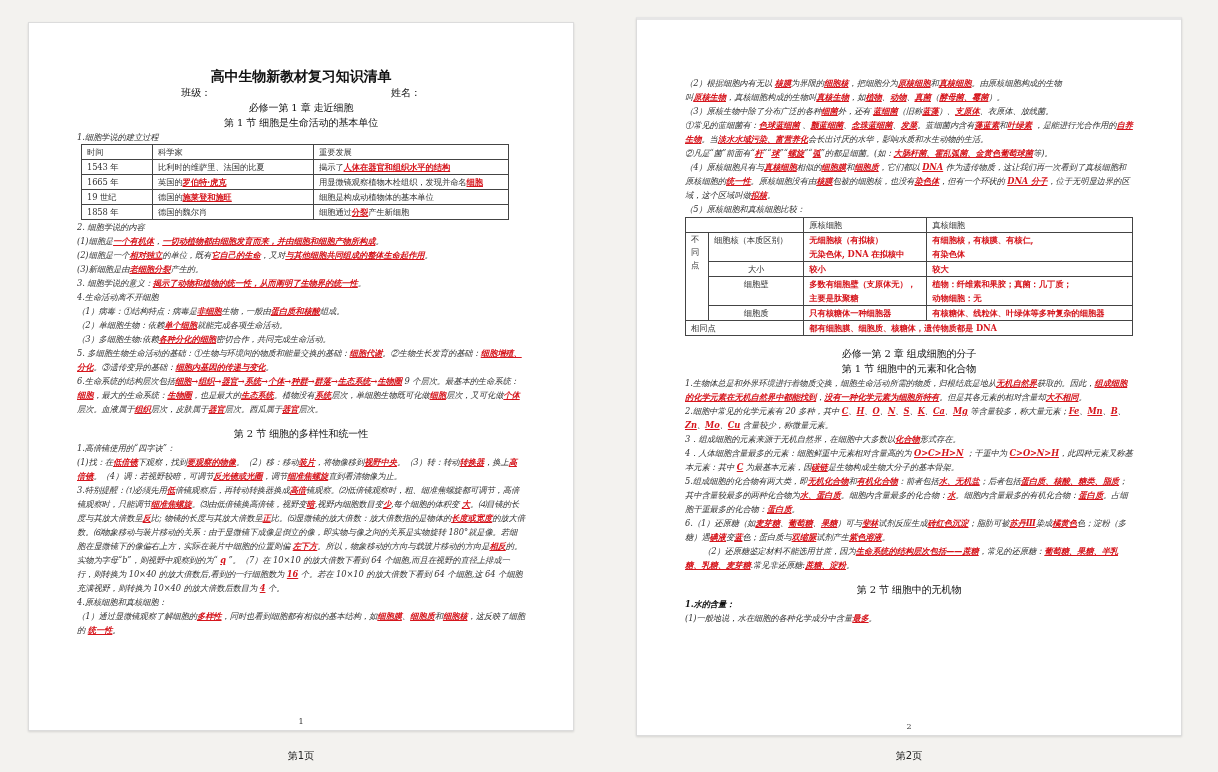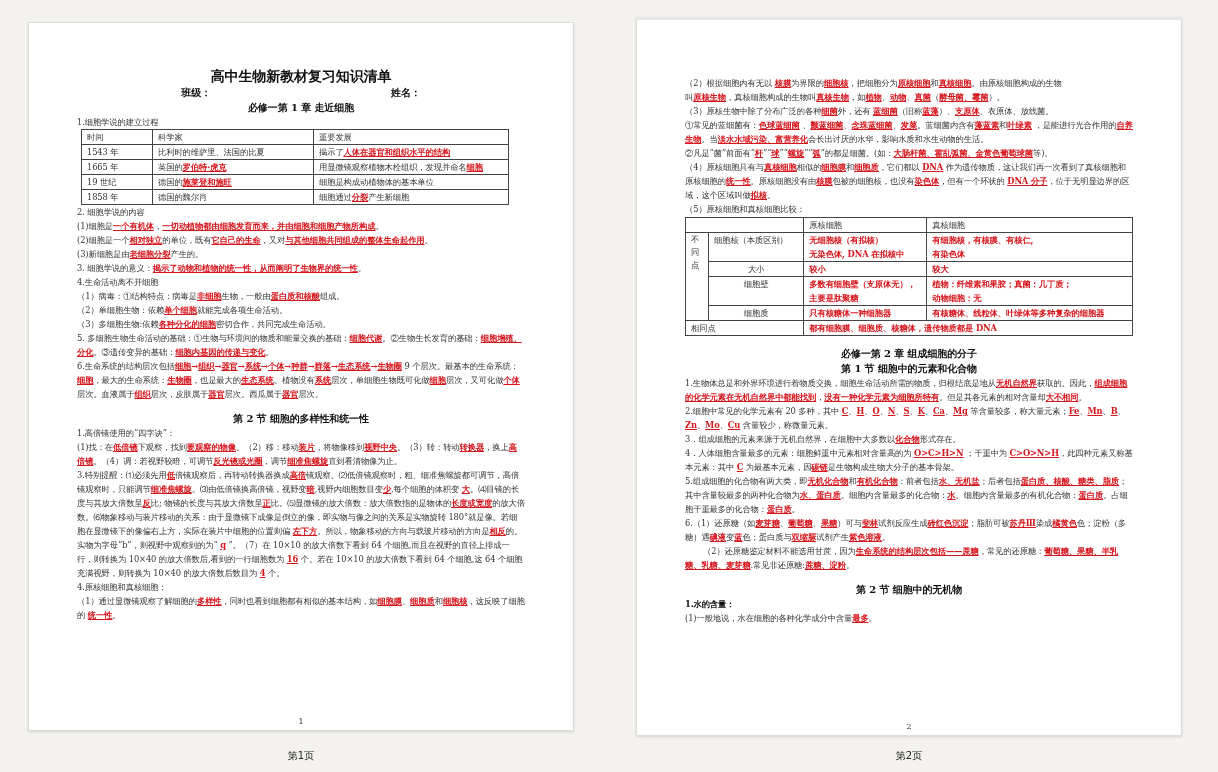--- a/index.html
+++ b/index.html
@@ -8,43 +8,44 @@
   .page{position:absolute;background:#fff;border:1px solid #dcdcdc;box-shadow:0 1px 2px rgba(0,0,0,.12);overflow:hidden;box-sizing:border-box;}
   #p1{left:28px;top:22px;width:546px;height:709px;}
   #p2{left:636px;top:17px;width:546px;height:719px;border-top:3px solid #e6e6e6;}
   .plabel{position:absolute;font-family:"DejaVu Sans","Liberation Sans",sans-serif;font-size:10px;color:#222;text-align:center;width:100px;}
   #l1{left:251px;top:749px;}
   #l2{left:859px;top:749px;}
   .content{position:absolute;left:48px;right:48px;font-size:8.3px;line-height:14px;letter-spacing:-0.1px;}
   #p1 .content{top:44px;}
   #p2 .content{top:56px;}
   .h1{text-align:center;font-weight:bold;font-size:14px;line-height:18px;color:#111;}
-  .h2{text-align:center;font-weight:bold;font-size:10px;line-height:15px;color:#111;}
+  .h2{text-align:center;font-weight:normal;font-size:10px;line-height:15px;color:#111;}
   .h2 .gap{display:inline-block;width:90px;}
-  .para{margin:0;white-space:normal;}
+  .para{margin:0;white-space:normal;font-style:italic;}
   .k{color:#d6161d;font-weight:bold;text-decoration:underline;text-decoration-thickness:1px;}
   .r{color:#d6161d;font-weight:bold;}
   .bold{font-weight:bold;color:#111;}
   .ind{text-indent:18px;}
   table.t{border-collapse:collapse;width:100%;font-size:8.3px;line-height:14px;}
   table.t td{border:1px solid #444;padding:0 5px;vertical-align:top;}
   .tbl1{margin-left:4px;width:calc(100% - 20px)!important;}
   .pnum{position:absolute;bottom:4px;left:0;right:0;text-align:center;font-size:8px;color:#333;}
   .spacer{height:10px;}
 </style>
 </head>
 <body>
 
 <div class="page" id="p1">
   <div class="content">
     <div class="h1">高中生物新教材复习知识清单</div>
     <div class="h2">
       <span>班级：</span><span class="gap"></span><span class="gap"></span><span>姓名：</span>
     </div>
     <div class="h2">必修一第 1 章  走近细胞</div>
+    <div class="h2">第 1 节    细胞是生命活动的基本单位</div>
 
     <p class="para">1.细胞学说的建立过程</p>
     <table class="t tbl1">
       <tbody>
           <tr>
         <td style="width:60px">时间</td>
         <td style="width:150px">科学家</td>
         <td>重要发展</td>
       </tr>
       <tr>

